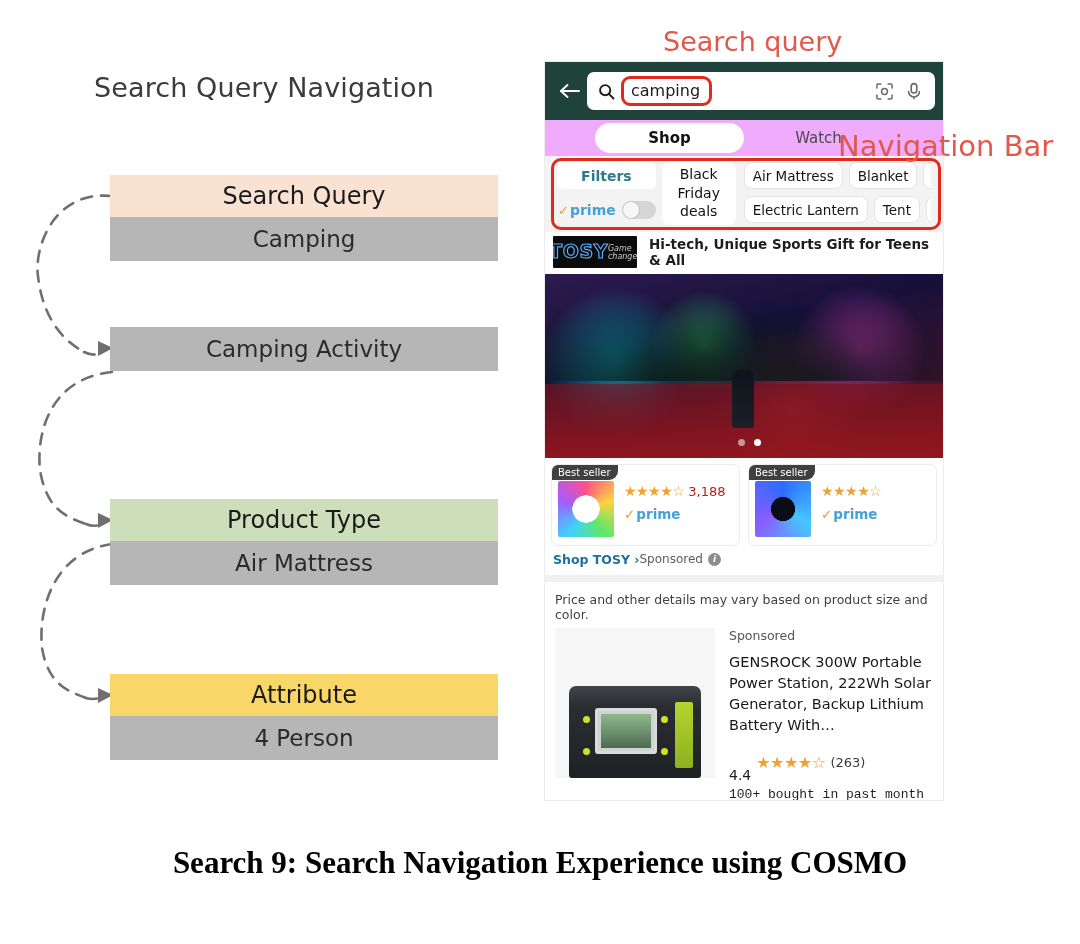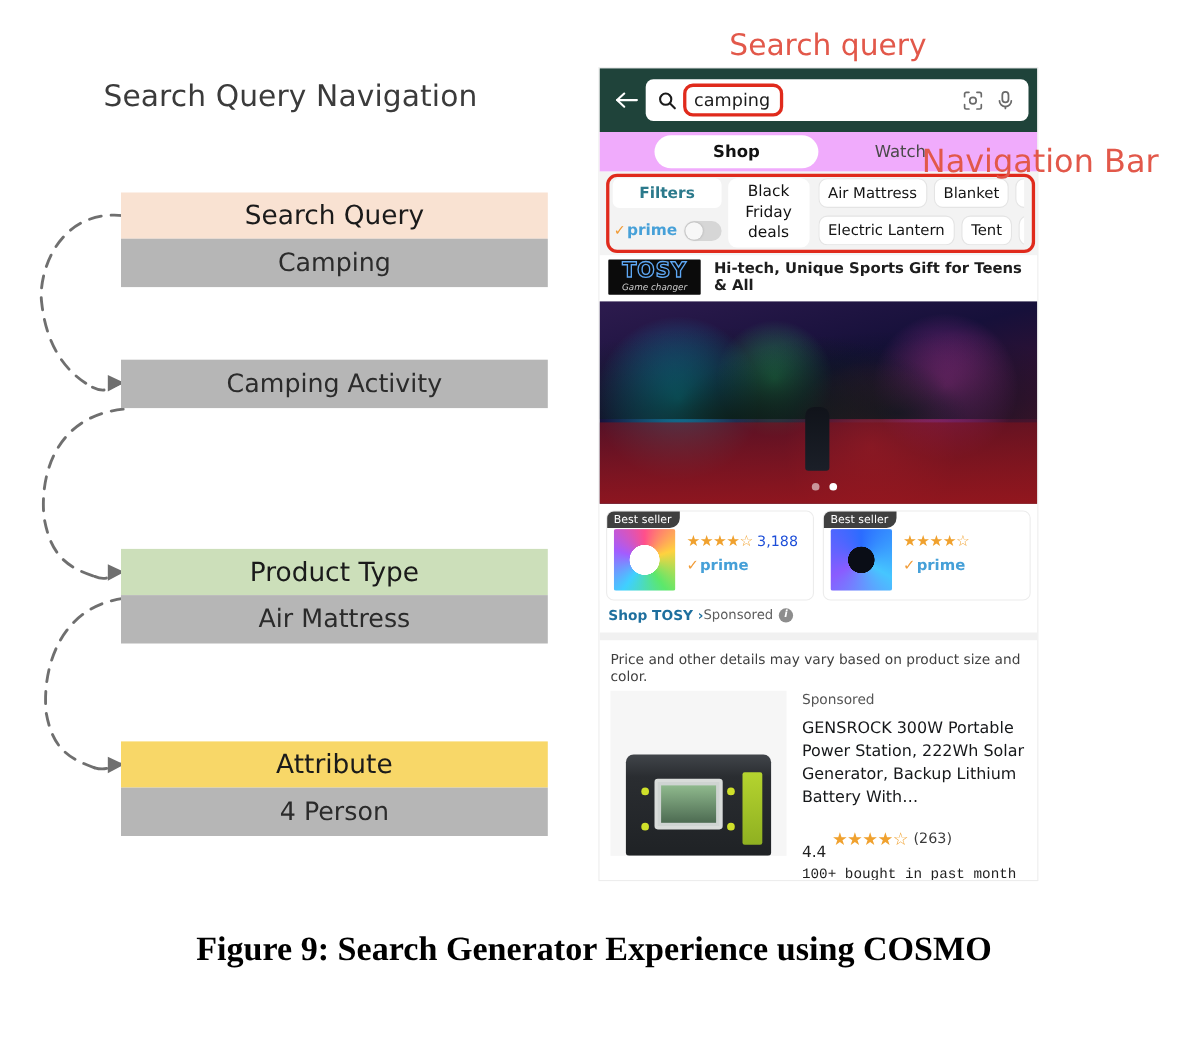--- a/index.html
+++ b/index.html
@@ -196,21 +196,21 @@
     white-space: nowrap;
     flex: 0 0 auto;
   }
 
   
   #brand-banner { display: flex; align-items: center; background:#fff; padding: 4px 8px 6px 8px; }
   #tosy-logo {
     flex: 0 0 84px; height: 32px;
     background: #0b0b0b;
     border-radius: 1px;
-    display: flex; flex-direction: column; align-items: center; justify-content: center;
+    display: flex; align-items: center; justify-content: center;
     overflow: hidden;
   }
   #tosy-logo .t1 {
     font-size: 19px; font-weight: 800; letter-spacing: .5px;
     color: #0b0b0b;
     -webkit-text-stroke: 1.2px #5ea8f5;
     line-height: 1;
   }
   #tosy-logo .t2 {
     font-size: 8px; font-style: italic; color: #cfcfcf; line-height: 1; margin-top: 2px;
@@ -281,21 +281,21 @@
       radial-gradient(circle at 50% 50%, #ffffff 0 34%, rgba(255,255,255,0) 35%),
       conic-gradient(#ff4f8b, #ffd23f, #5ce86b, #3fd0ff, #a35cff, #ff4f8b);
   }
   #pthumb-1 {
     background:
       radial-gradient(circle at 50% 50%, #0a0d16 0 30%, rgba(10,13,22,0) 31%),
       conic-gradient(#2b6cff, #46c6ff, #8a5cff, #2b6cff);
   }
   .pinfo { margin-left: 10px; min-width: 0; }
   .stars { color: #f0a12e; font-size: 14px; letter-spacing: -0.5px; white-space: nowrap; }
-  .rating-count { color: #1d4ed8; font-size: 13px; margin-left: 4px; }
+  .rating-count { color: #b91c1c; font-size: 13px; margin-left: 4px; }
   .prime { margin-top: 6px; font-size: 13.5px; font-weight: 700; color: #46a0d8; white-space: nowrap; }
   .prime .pc { color: #f19b36; margin-right: 1px; }
 
   #strip-footer { display: flex; align-items: center; padding: 6px 8px 8px 8px; }
   #shop-tosy { font-size: 12.5px; font-weight: 700; color: #1e6f9e; }
   #sponsored-label { font-size: 12px; color: #5c5c5c; display: flex; align-items: center; gap: 5px; }
   .info-dot {
     width: 13px; height: 13px; border-radius: 50%;
     background: #8d8d8d; color: #fff; font-size: 9px;
     display: flex; align-items: center; justify-content: center;
@@ -534,14 +534,14 @@
           <span id="res-rating-count">(263)</span>
         </div>
         <div id="res-bought">100+ bought in past month</div>
       </div>
     </div>
   </div>
 
   <div class="annot" id="annot-search-query">Search query</div>
   <div class="annot" id="annot-nav-bar">Navigation Bar</div>
 
-  <div id="caption">Figure 9: Search Generator Experience using COSMO</div>
+  <div id="caption">Search 9: Search Navigation Experience using COSMO</div>
 </div>
 
 </body></html>

